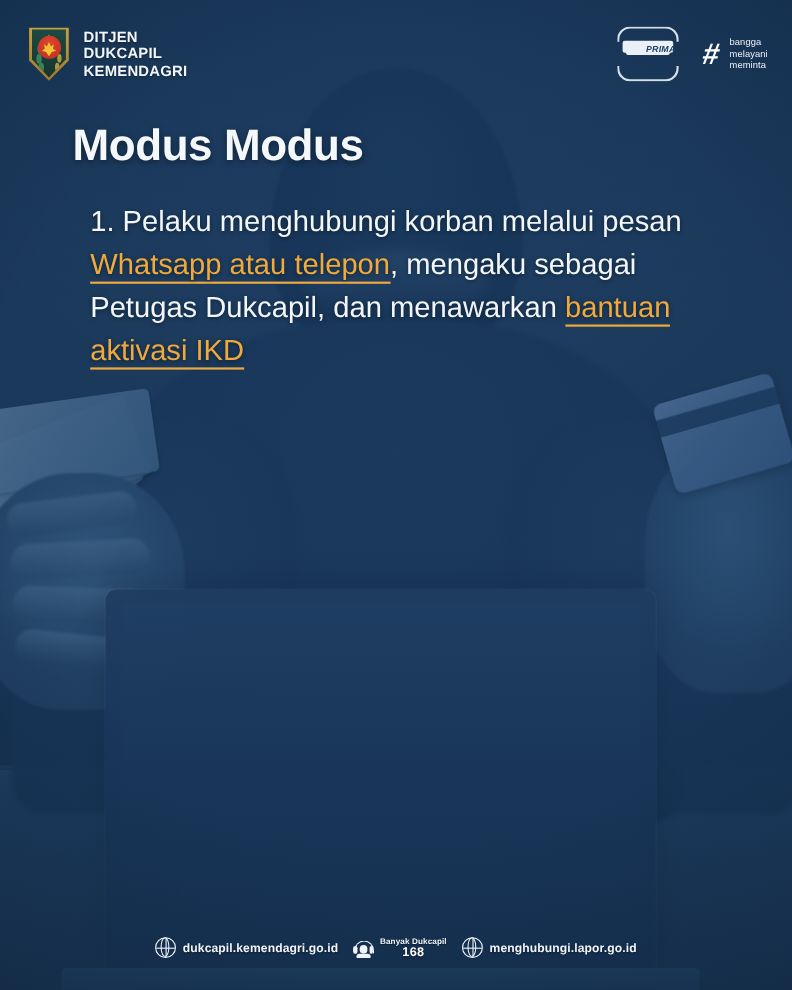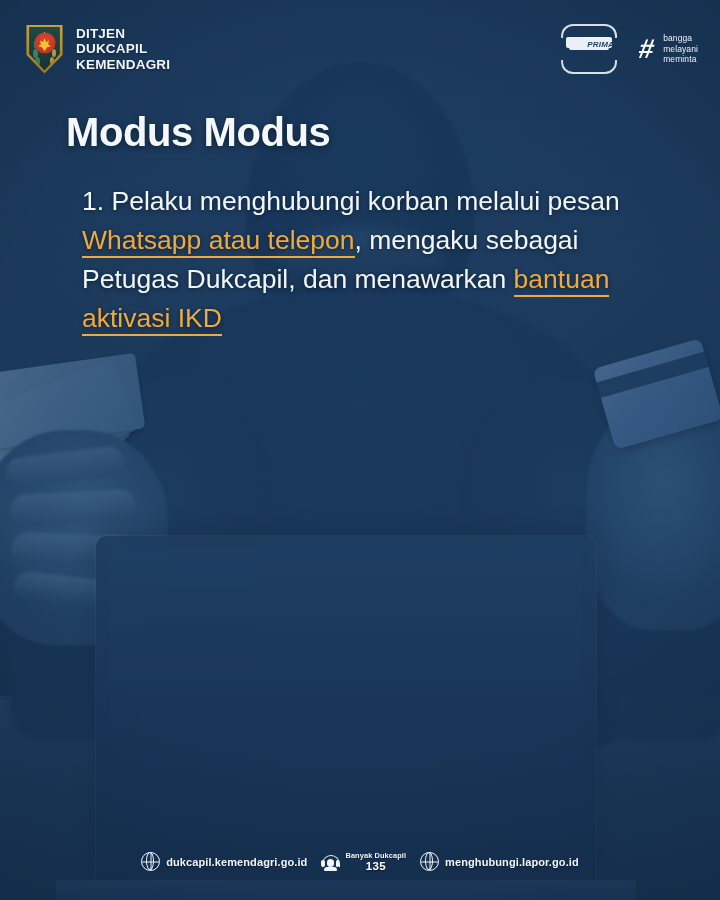--- a/index.html
+++ b/index.html
@@ -430,21 +430,21 @@
       <div class="f-item">
         <div class="headset">
           <div class="hs-band"></div>
           <div class="hs-ear l"></div>
           <div class="hs-ear r"></div>
           <div class="hs-face"></div>
           <div class="hs-base"></div>
         </div>
         <div class="hotline">
           <div class="hl-label">Banyak Dukcapil</div>
-          <div class="hl-num">135</div>
+          <div class="hl-num">168</div>
         </div>
       </div>
 
       <div class="f-item">
         <div class="globe">
             <div class="g-ell"></div>
           </div>
         <div class="f-txt">menghubungi.lapor.go.id</div>
       </div>
 

